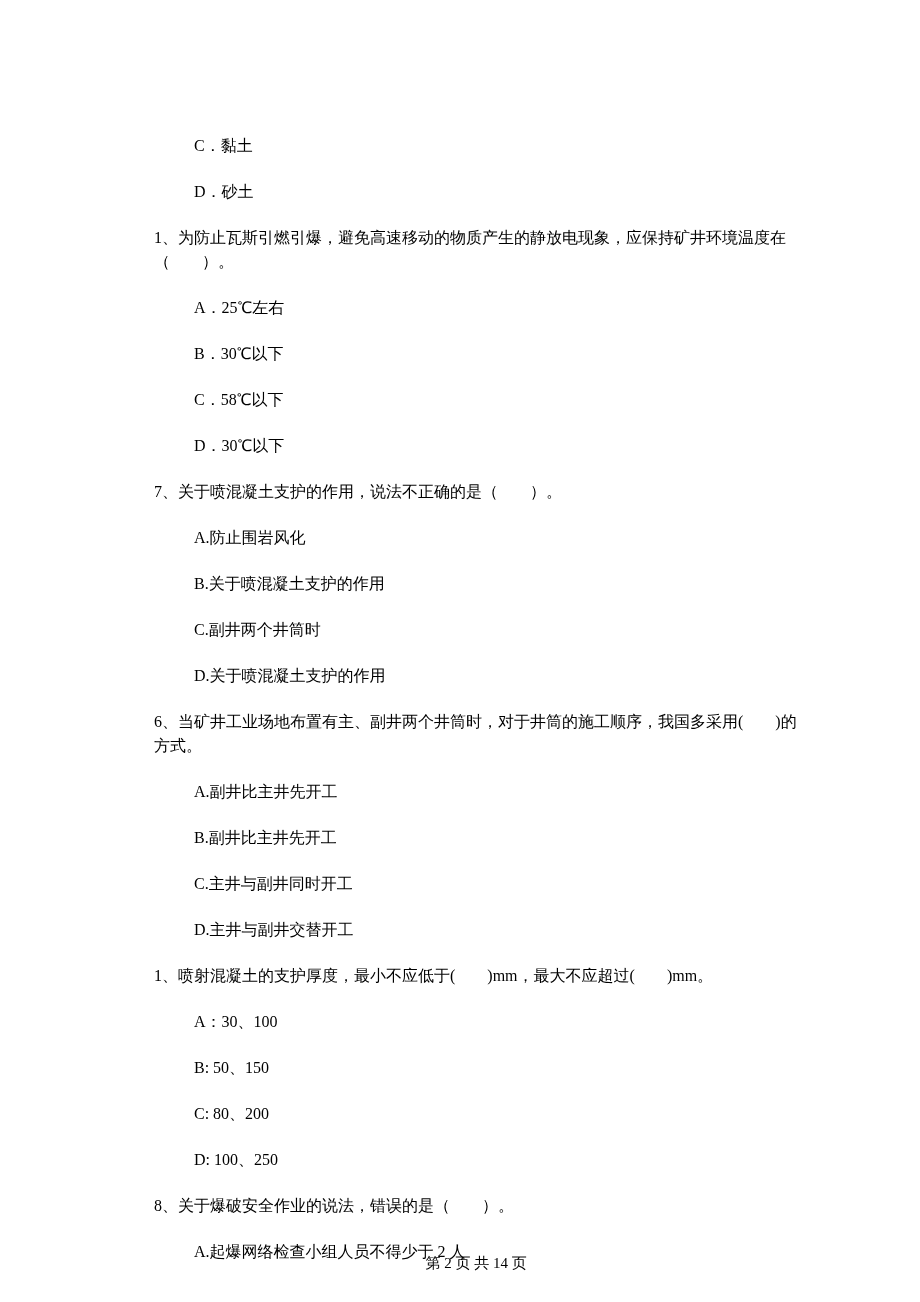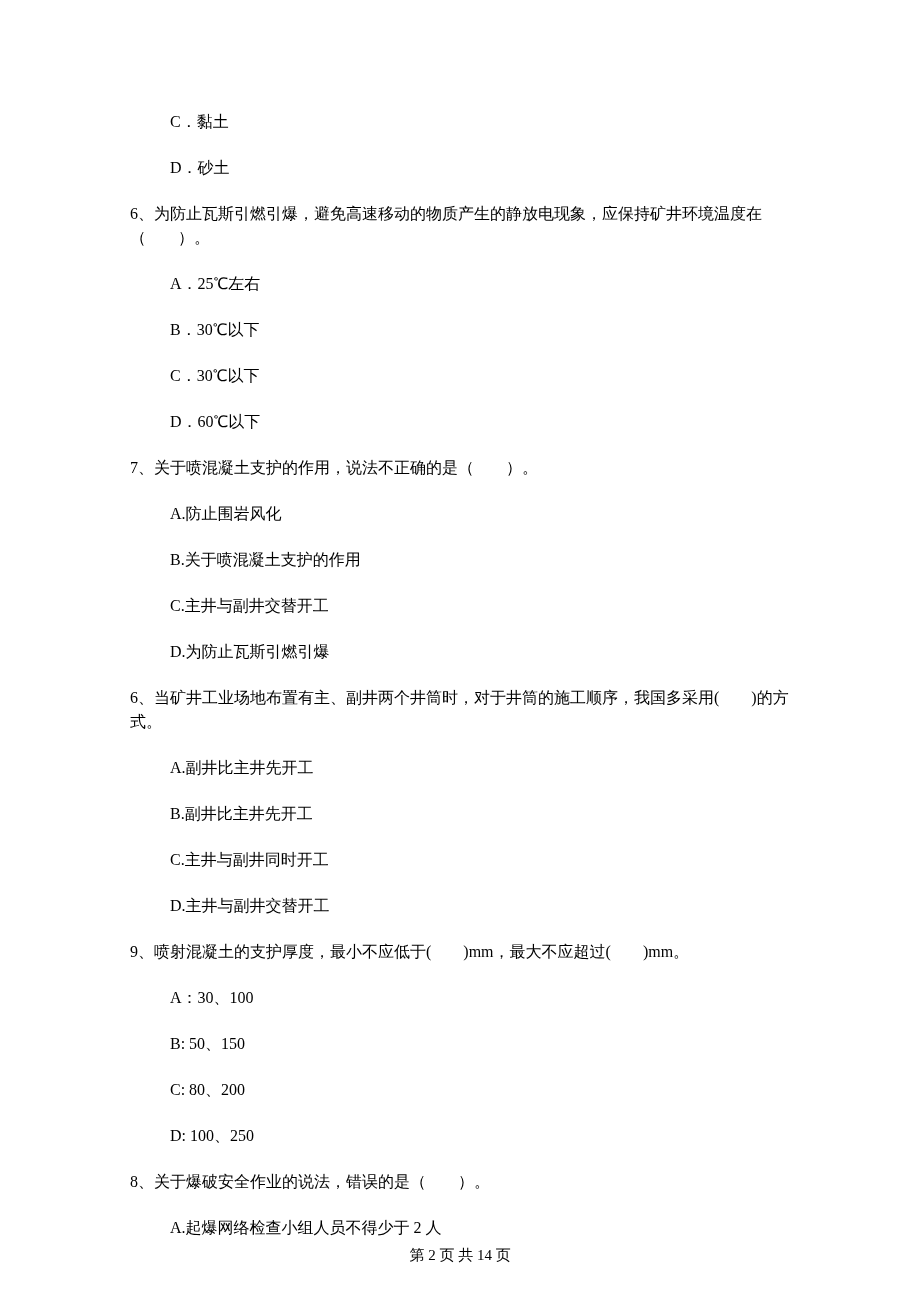--- a/index.html
+++ b/index.html
@@ -1,16 +1,16 @@
 <!DOCTYPE html>
 <html><head>
   <meta charset="utf-8">
   <style>
     * {
-      margin: 0;
+      margin: 8px;
       padding: 0;
       box-sizing: border-box;
     }
     body {
       font-family: "SimSun", "宋体", serif;
       font-size: 16px;
       line-height: 1.5;
       color: #000;
       background: #fff;
       width: 920px;
@@ -33,39 +33,39 @@
       text-align: center;
       font-size: 15px;
     }
   </style>
 </head>
 <body>
 
 <div class="option">C．黏土</div>
 <div class="option">D．砂土</div>
 
-<div class="question">6、为防止瓦斯引燃引爆，避免高速移动的物质产生的静放电现象，应保持矿井环境温度在（　　）。</div>
+<div class="question">1、为防止瓦斯引燃引爆，避免高速移动的物质产生的静放电现象，应保持矿井环境温度在（　　）。</div>
 <div class="option">A．25℃左右</div>
 <div class="option">B．30℃以下</div>
-<div class="option">C．30℃以下</div>
-<div class="option">D．60℃以下</div>
+<div class="option">C．58℃以下</div>
+<div class="option">D．30℃以下</div>
 
 <div class="question">7、关于喷混凝土支护的作用，说法不正确的是（　　）。</div>
 <div class="option">A.防止围岩风化</div>
 <div class="option">B.关于喷混凝土支护的作用</div>
-<div class="option">C.主井与副井交替开工</div>
-<div class="option">D.为防止瓦斯引燃引爆</div>
+<div class="option">C.副井两个井筒时</div>
+<div class="option">D.关于喷混凝土支护的作用</div>
 
 <div class="question">6、当矿井工业场地布置有主、副井两个井筒时，对于井筒的施工顺序，我国多采用(　　)的方式。</div>
 <div class="option">A.副井比主井先开工</div>
 <div class="option">B.副井比主井先开工</div>
 <div class="option">C.主井与副井同时开工</div>
 <div class="option">D.主井与副井交替开工</div>
 
-<div class="question">9、喷射混凝土的支护厚度，最小不应低于(　　)mm，最大不应超过(　　)mm。</div>
+<div class="question">1、喷射混凝土的支护厚度，最小不应低于(　　)mm，最大不应超过(　　)mm。</div>
 <div class="option">A：30、100</div>
 <div class="option">B: 50、150</div>
 <div class="option">C: 80、200</div>
 <div class="option">D: 100、250</div>
 
 <div class="question">8、关于爆破安全作业的说法，错误的是（　　）。</div>
 <div class="option">A.起爆网络检查小组人员不得少于 2 人</div>
 
 <div class="footer">第 2 页 共 14 页</div>
 

